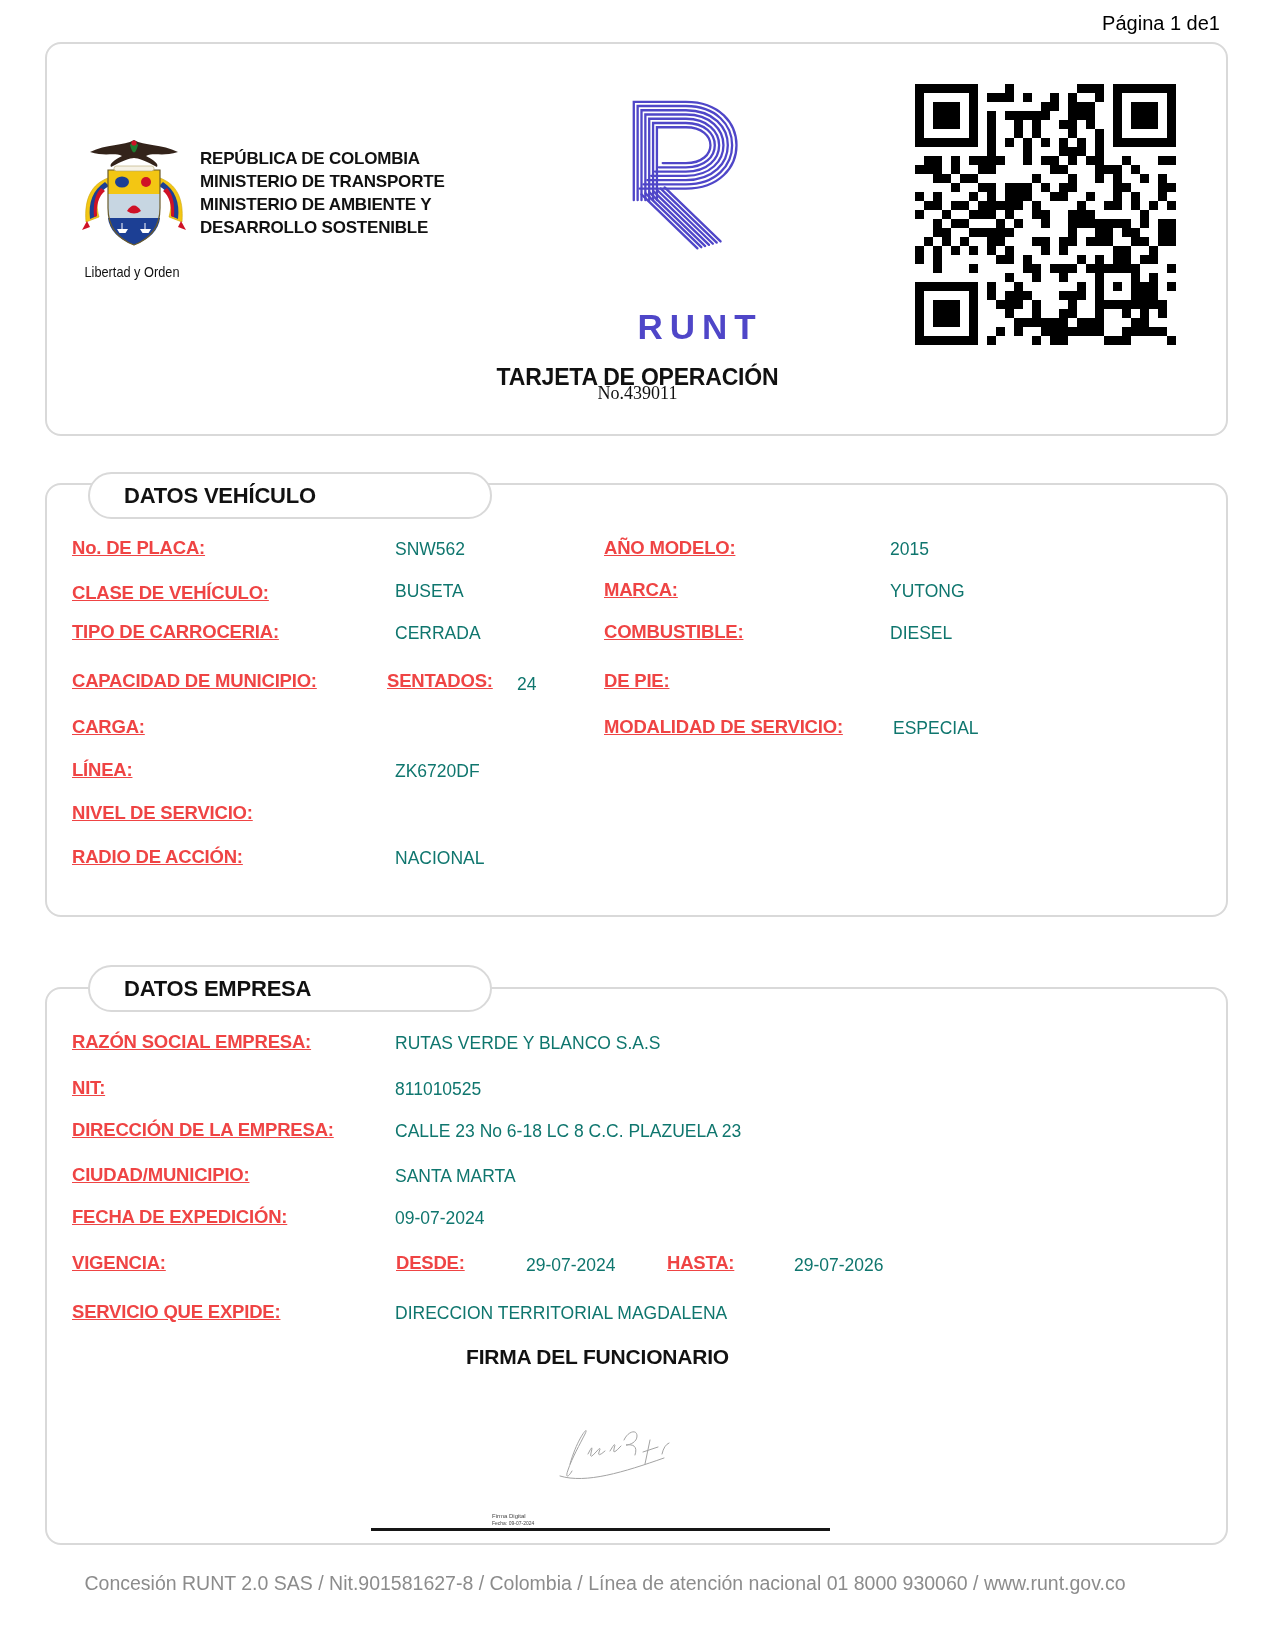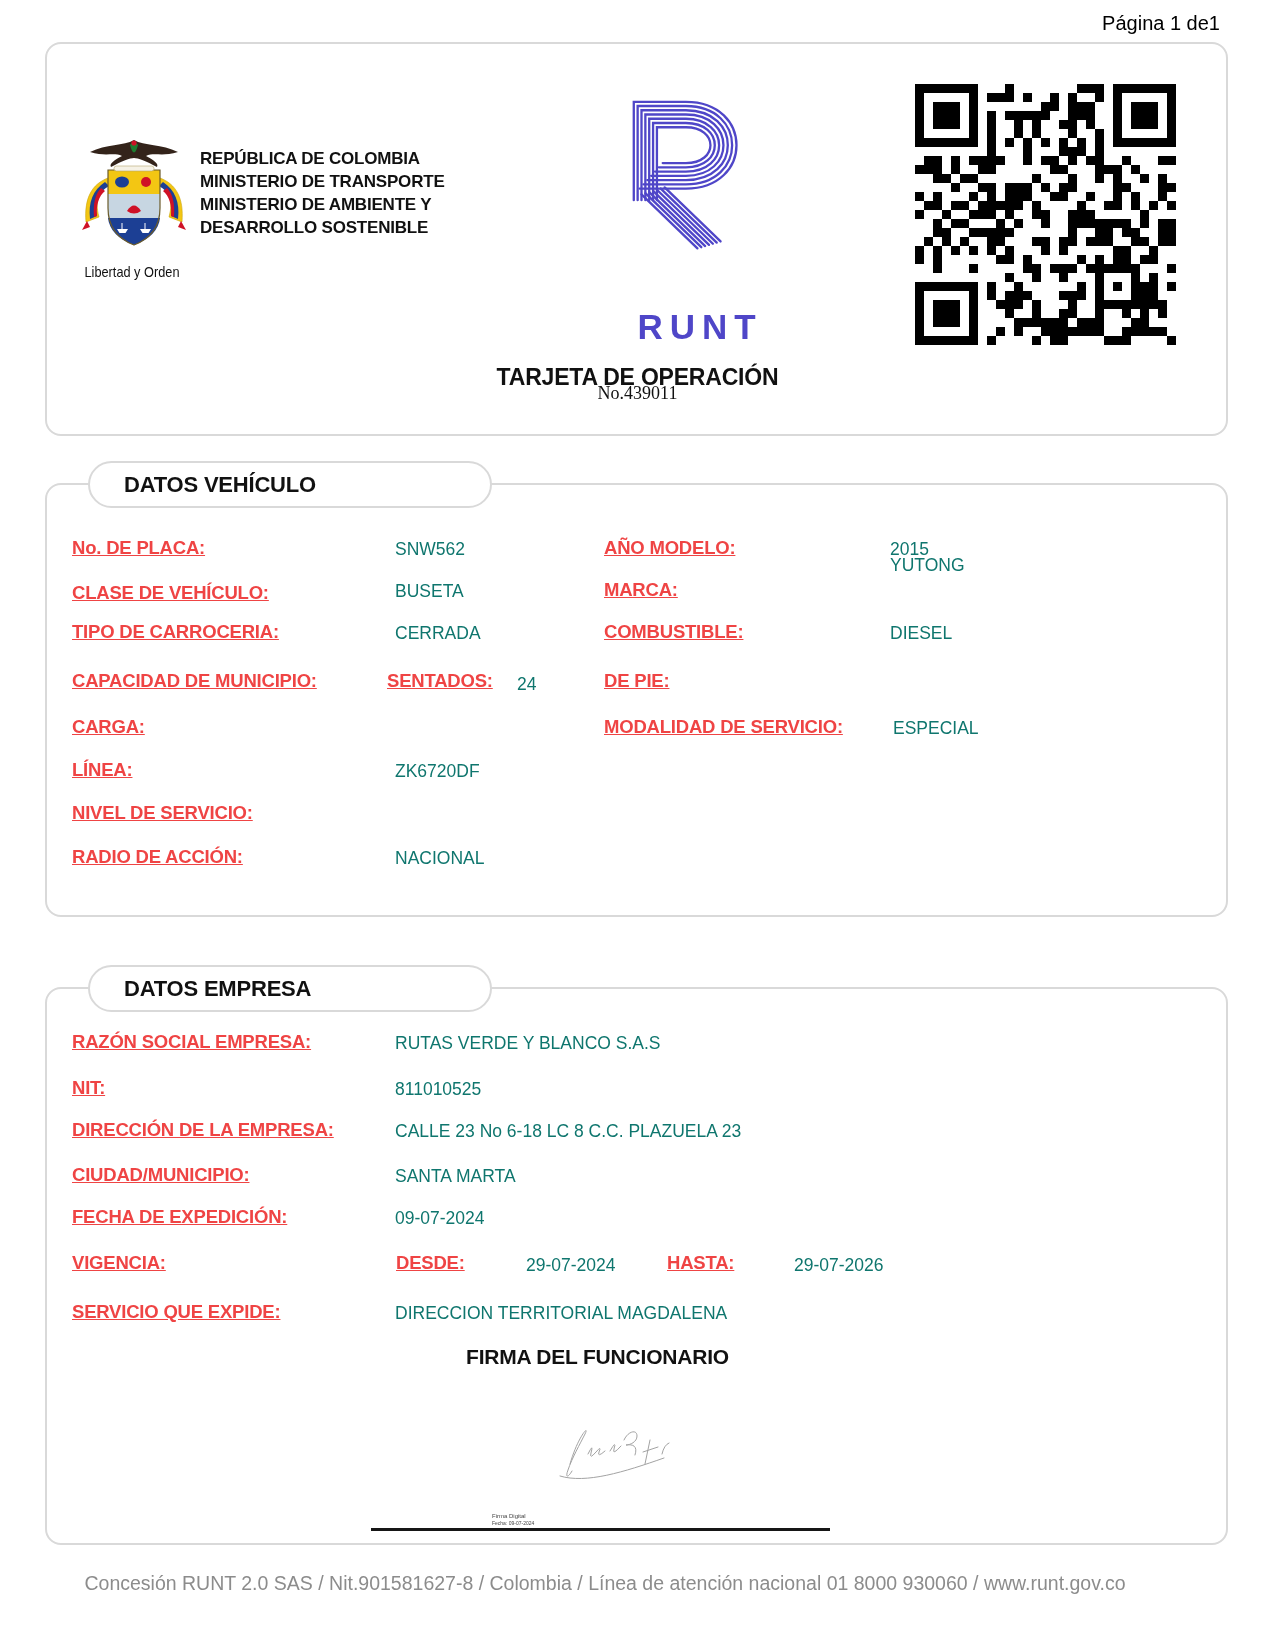--- a/index.html
+++ b/index.html
@@ -405,33 +405,33 @@
       <rect x="18" y="216" width="27" height="27"></rect>
       <rect x="180" y="180" width="45" height="45"></rect>
       <rect fill="#fff" x="189" y="189" width="27" height="27"></rect>
       <rect x="198" y="198" width="9" height="9"></rect>
     </svg></div>
 
 <div class="doc-title">TARJETA DE OPERACIÓN</div>
 <div class="doc-number">No.439011</div>
 
 <div class="card" style="left:45px;top:483px;width:1179px;height:430px;"></div>
-<div class="pill" style="left:88px;top:461px;width:366px;height:43px;text-align:right;">
+<div class="pill" style="left:88px;top:472px;width:366px;height:43px;text-align:right;">
   <span>DATOS VEHÍCULO</span>
 </div>
 
 <span class="lbl" style="left:72px;top:537px;z-index:2">No. DE PLACA:</span>
 <span class="val" style="left:395px;top:539px;z-index:2">SNW562</span>
 <span class="lbl" style="left:604px;top:537px;z-index:2">AÑO MODELO:</span>
 <span class="val" style="left:890px;top:539px;z-index:2">2015</span>
 
 <span class="lbl" style="left:72px;top:582px">CLASE DE VEHÍCULO:</span>
 <span class="val" style="left:395px;top:581px">BUSETA</span>
 <span class="lbl" style="left:604px;top:579px">MARCA:</span>
-<span class="val" style="left:890px;top:555px">YUTONG</span>
+<span class="val" style="left:890px;top:581px">YUTONG</span>
 
 <span class="lbl" style="left:72px;top:621px">TIPO DE CARROCERIA:</span>
 <span class="val" style="left:395px;top:623px">CERRADA</span>
 <span class="lbl" style="left:604px;top:621px">COMBUSTIBLE:</span>
 <span class="val" style="left:890px;top:623px">DIESEL</span>
 
 <span class="lbl" style="left:72px;top:670px">CAPACIDAD DE MUNICIPIO:</span>
 <span class="lbl" style="left:387px;top:670px">SENTADOS:</span>
 <span class="val" style="left:517px;top:674px">24</span>
 <span class="lbl" style="left:604px;top:670px">DE PIE:</span>

